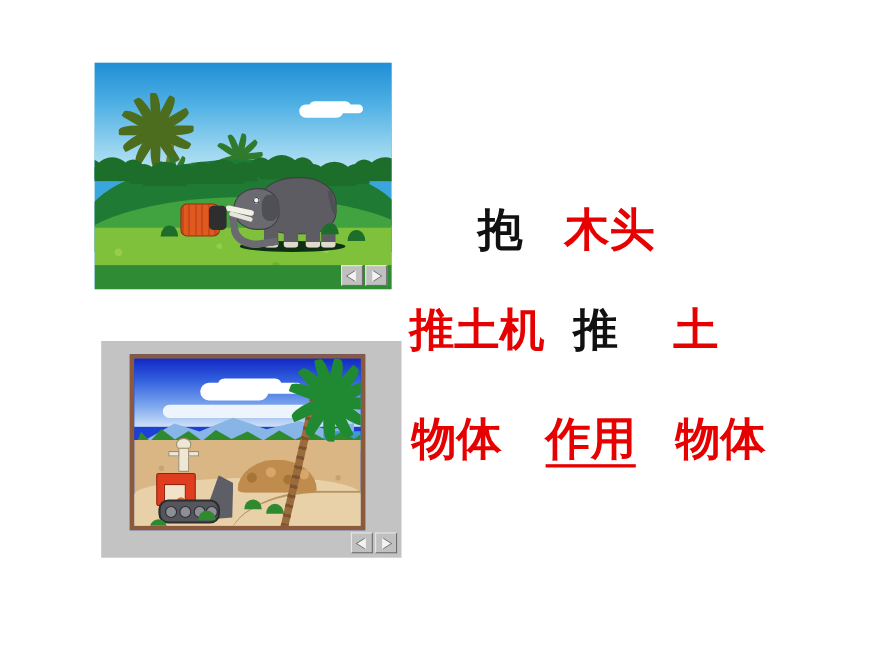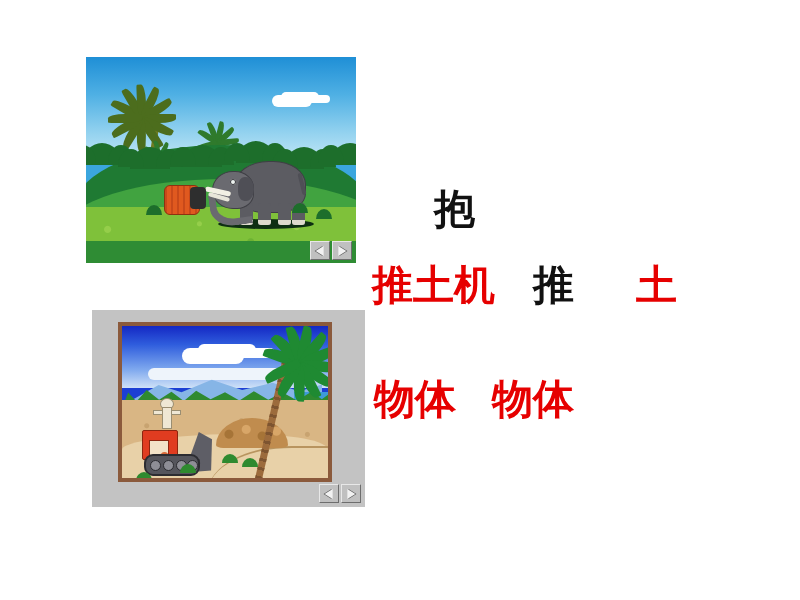--- a/index.html
+++ b/index.html
@@ -329,21 +329,21 @@
     font-family: "DejaVu Serif", "DejaVu Sans", serif;
   }
   .trow {
     position: absolute;
     left: 0;
     display: flex;
     align-items: baseline;
     white-space: nowrap;
   }
   .trow.r1 { top: 0px; }
-  .trow.r2 { top: 76px; gap: 12px; }
+  .trow.r2 { top: 91px; }
   .trow.r3 { top: 190px; }
   .tcell {
     font-size: 41px;
     line-height: 1.05;
     font-weight: 700;
   }
   .red   { color: #e60000; }
   .black { color: #111111; }
   .underlined {
     border-bottom: 3px solid #e60000;
@@ -529,26 +529,28 @@
     <div class="navbtn next">
         <span class="tri"></span>
       </div>
   </div>
 </div>
 
 <div id="text-block">
 
   <div class="trow r1">
     <span class="tcell c2 black">抱</span>
+    <span class="tcell c3 red">木头</span>
   </div>
 
   <div class="trow r2">
     <span class="tcell c1 red">推土机</span>
     <span class="tcell c2 black">推</span>
     <span class="tcell c3 red">土</span>
   </div>
 
   <div class="trow r3">
     <span class="tcell c1 red">物体</span>
+    <span class="tcell c2 red underlined">作用</span>
     <span class="tcell c3 red">物体</span>
   </div>
 
 </div>
 
 </body></html>

